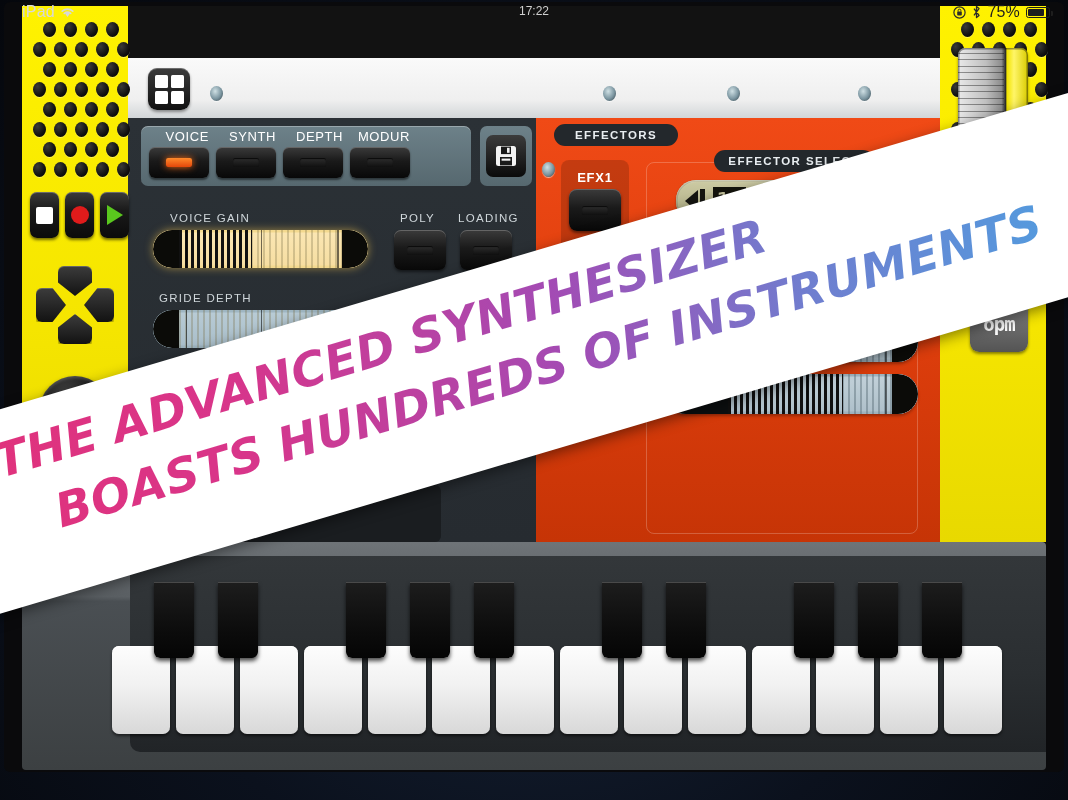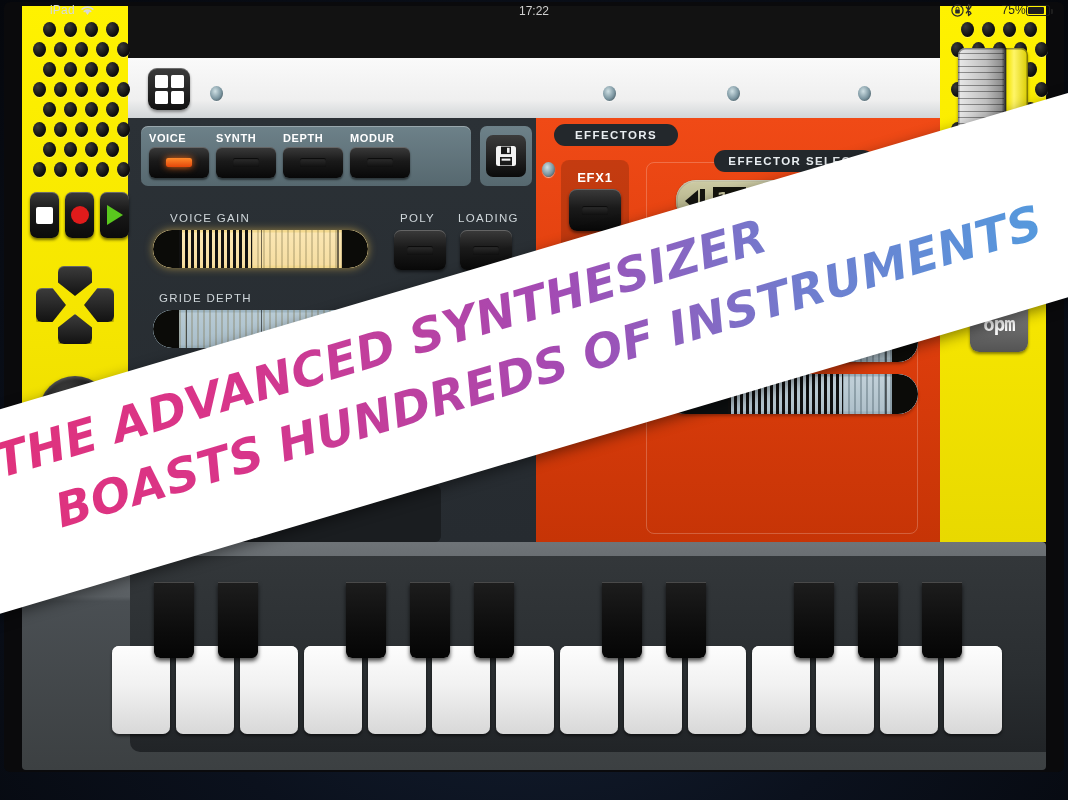--- a/index.html
+++ b/index.html
@@ -23,22 +23,22 @@
     border-radius: 6px;
   }
 
   
   .statusbar {
     position: absolute; left: 0; top: 0; width: 1068px; height: 22px;
     color: #d8d8d8; font-size: 12px; z-index: 40;
   }
   .sb-left { position: absolute; left: 22px; top: 3px; display: flex; align-items: center; gap: 5px; }
   .sb-center { position: absolute; left: 0; top: 4px; width: 1068px; text-align: center; font-size: 12px; color: #cfcfcf;}
-  .sb-right { position: absolute; right: 18px; top: 3px; display: flex; align-items: center; }
-  .sb-label { font-size: 12px; letter-spacing: .2px; margin-left: 28px; }
+  .sb-right { position: absolute; right: 18px; top: 3px; display: flex; align-items: center; gap: 6px; }
+  .sb-label { font-size: 16px; letter-spacing: .2px; }
   .batt {
     width: 24px; height: 11px; border: 1.4px solid currentColor; border-radius: 2.5px;
     position: relative; display: inline-block;
   }
   .batt::after{ content:""; position:absolute; right:-4px; top:3px; width:2px; height:5px; background:currentColor; border-radius:0 1px 1px 0;}
   .batt i { position: absolute; left: 1px; top: 1px; bottom: 1px; width: 74%; background: currentColor; border-radius: 1px; display:block;}
 
   
   .side {
     position: absolute; top: 6px; width: 106px; height: 536px;
@@ -182,21 +182,21 @@
     position: absolute; left: 0; top: 112px; width: 408px; height: 424px;
     background: linear-gradient(180deg,#2b3136 0%, #262b30 100%);
   }
   .tabstrip {
     position: absolute; left: 13px; top: 8px; width: 330px; height: 60px; border-radius: 7px;
     background: linear-gradient(180deg,#6d8189 0%, #56686f 100%);
     box-shadow: inset 0 1px 0 rgba(255,255,255,.3);
     display: flex; align-items: flex-end; gap: 7px; padding: 0 8px 8px 8px;
   }
   .tab { width: 60px; }
-  .tab .lab { text-align: left; color: #fff; font-size: 11px; letter-spacing: .6px; margin-bottom: 3px; font-weight: bold;}
+  .tab .lab { text-align: right; color: #fff; font-size: 13px; letter-spacing: .6px; margin-bottom: 3px; font-weight: normal;}
   .tab .btn {
     height: 31px; border-radius: 6px;
     background: linear-gradient(180deg,#3b3b3b 0%, #1a1a1a 45%, #080808 100%);
     box-shadow: inset 0 1px 0 rgba(255,255,255,.22), 0 2px 2px rgba(0,0,0,.5);
     display: flex; align-items: center; justify-content: center;
   }
   .savebtn {
     position: absolute; left: 352px; top: 8px; width: 52px; height: 60px; border-radius: 7px;
     background: linear-gradient(180deg,#6d8189 0%, #56686f 100%);
     display: flex; align-items: center; justify-content: center;

